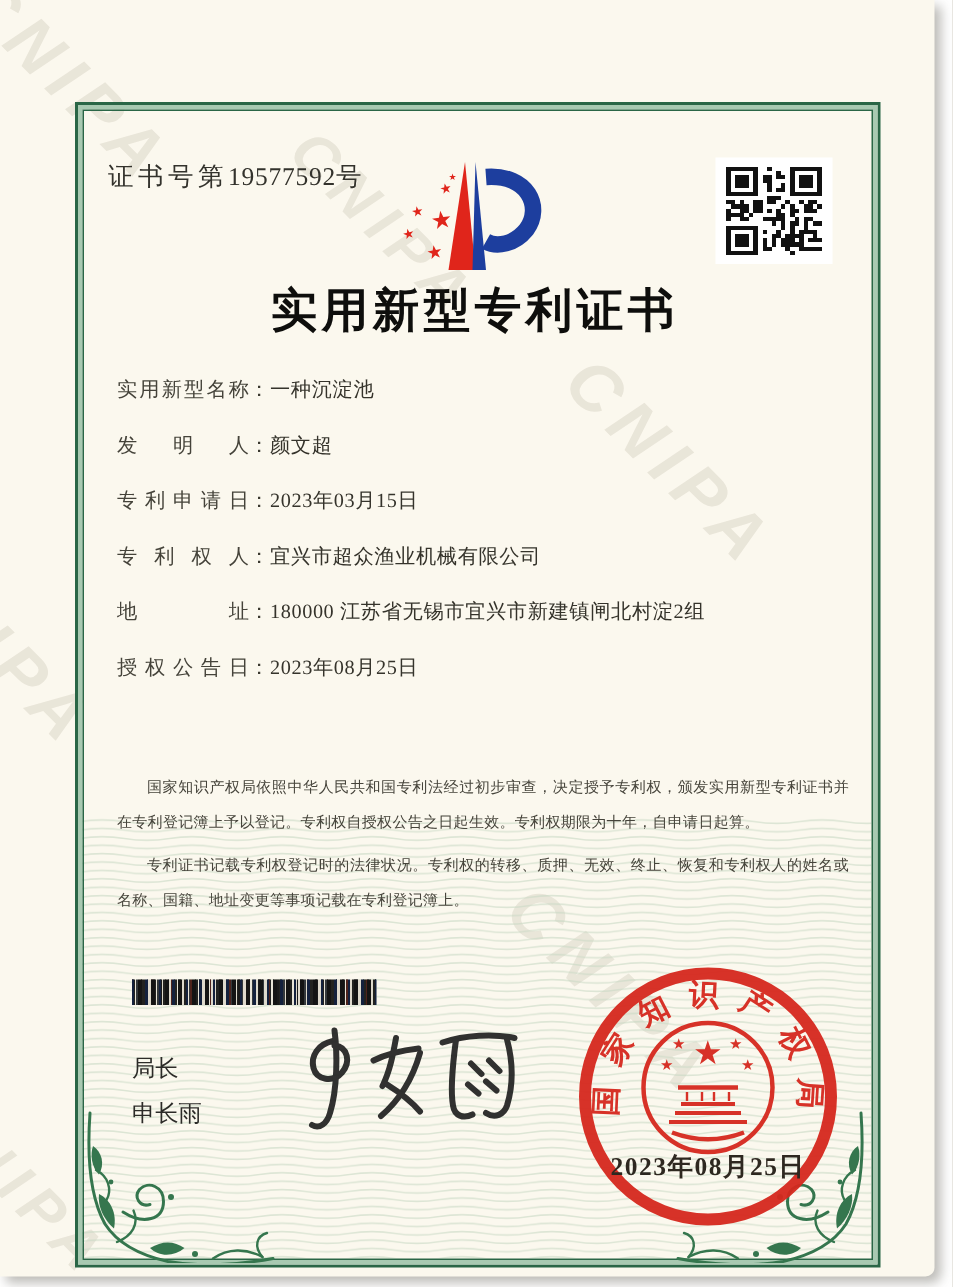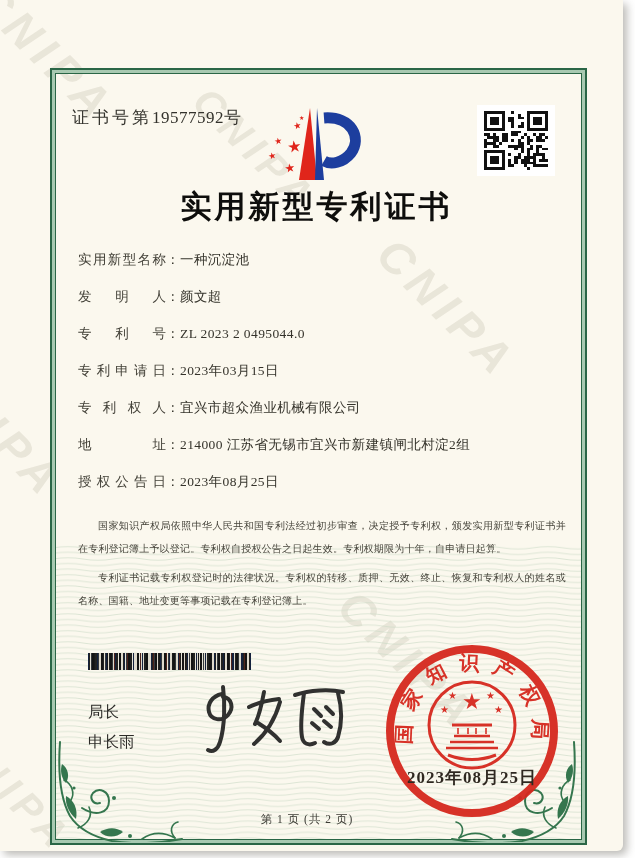--- a/index.html
+++ b/index.html
@@ -278,30 +278,27 @@
     <div class="title">实用新型专利证书</div>
 
     <div class="fields">
       <div class="frow">
         <span class="flabel">实用新型名称</span><span class="fcolon">：</span><span class="fvalue">一种沉淀池</span>
       </div>
       <div class="frow">
         <span class="flabel">发明人</span><span class="fcolon">：</span><span class="fvalue">颜文超</span>
       </div>
       <div class="frow">
-        <span class="flabel">专利号</span><span class="fcolon">：</span><span class="fvalue">ZL 2023 2 0495044.0</span>
-      </div>
-      <div class="frow">
         <span class="flabel">专利申请日</span><span class="fcolon">：</span><span class="fvalue">2023年03月15日</span>
       </div>
       <div class="frow">
         <span class="flabel">专利权人</span><span class="fcolon">：</span><span class="fvalue">宜兴市超众渔业机械有限公司</span>
       </div>
       <div class="frow">
-        <span class="flabel">地址</span><span class="fcolon">：</span><span class="fvalue">214000 江苏省无锡市宜兴市新建镇闸北村淀2组</span>
+        <span class="flabel">地址</span><span class="fcolon">：</span><span class="fvalue">180000 江苏省无锡市宜兴市新建镇闸北村淀2组</span>
       </div>
       <div class="frow">
         <span class="flabel">授权公告日</span><span class="fcolon">：</span><span class="fvalue">2023年08月25日</span>
       </div>
     </div>
 
     <div class="paras">
       <p>国家知识产权局依照中华人民共和国专利法经过初步审查，决定授予专利权，颁发实用新型专利证书并在专利登记簿上予以登记。专利权自授权公告之日起生效。专利权期限为十年，自申请日起算。</p>
       <p>专利证书记载专利权登记时的法律状况。专利权的转移、质押、无效、终止、恢复和专利权人的姓名或名称、国籍、地址变更等事项记载在专利登记簿上。</p>
     </div>
@@ -351,16 +348,15 @@
           <path d="M70 93 h36 M66 99 h44 M62 105 h52" stroke-width="2.6"></path>
           <path d="M64 112 Q88 121 112 112" stroke-width="3"></path>
         </g>
       </g>
       <text font-size="20" font-weight="bold" fill="#d6281e" letter-spacing="12" font-family="'Liberation Serif',serif">
         <textPath href="#sealArc" startOffset="8">国家知识产权局</textPath>
       </text>
       <text x="88" y="140" text-anchor="middle" font-size="17" font-weight="bold" fill="#241d16" letter-spacing="1" font-family="'Liberation Serif',serif">2023年08月25日</text>
     </svg>
 
-    <div class="footer">第 1 页 (共 2 页)</div>
 
   </div>
 </div>
 
 </body></html>

